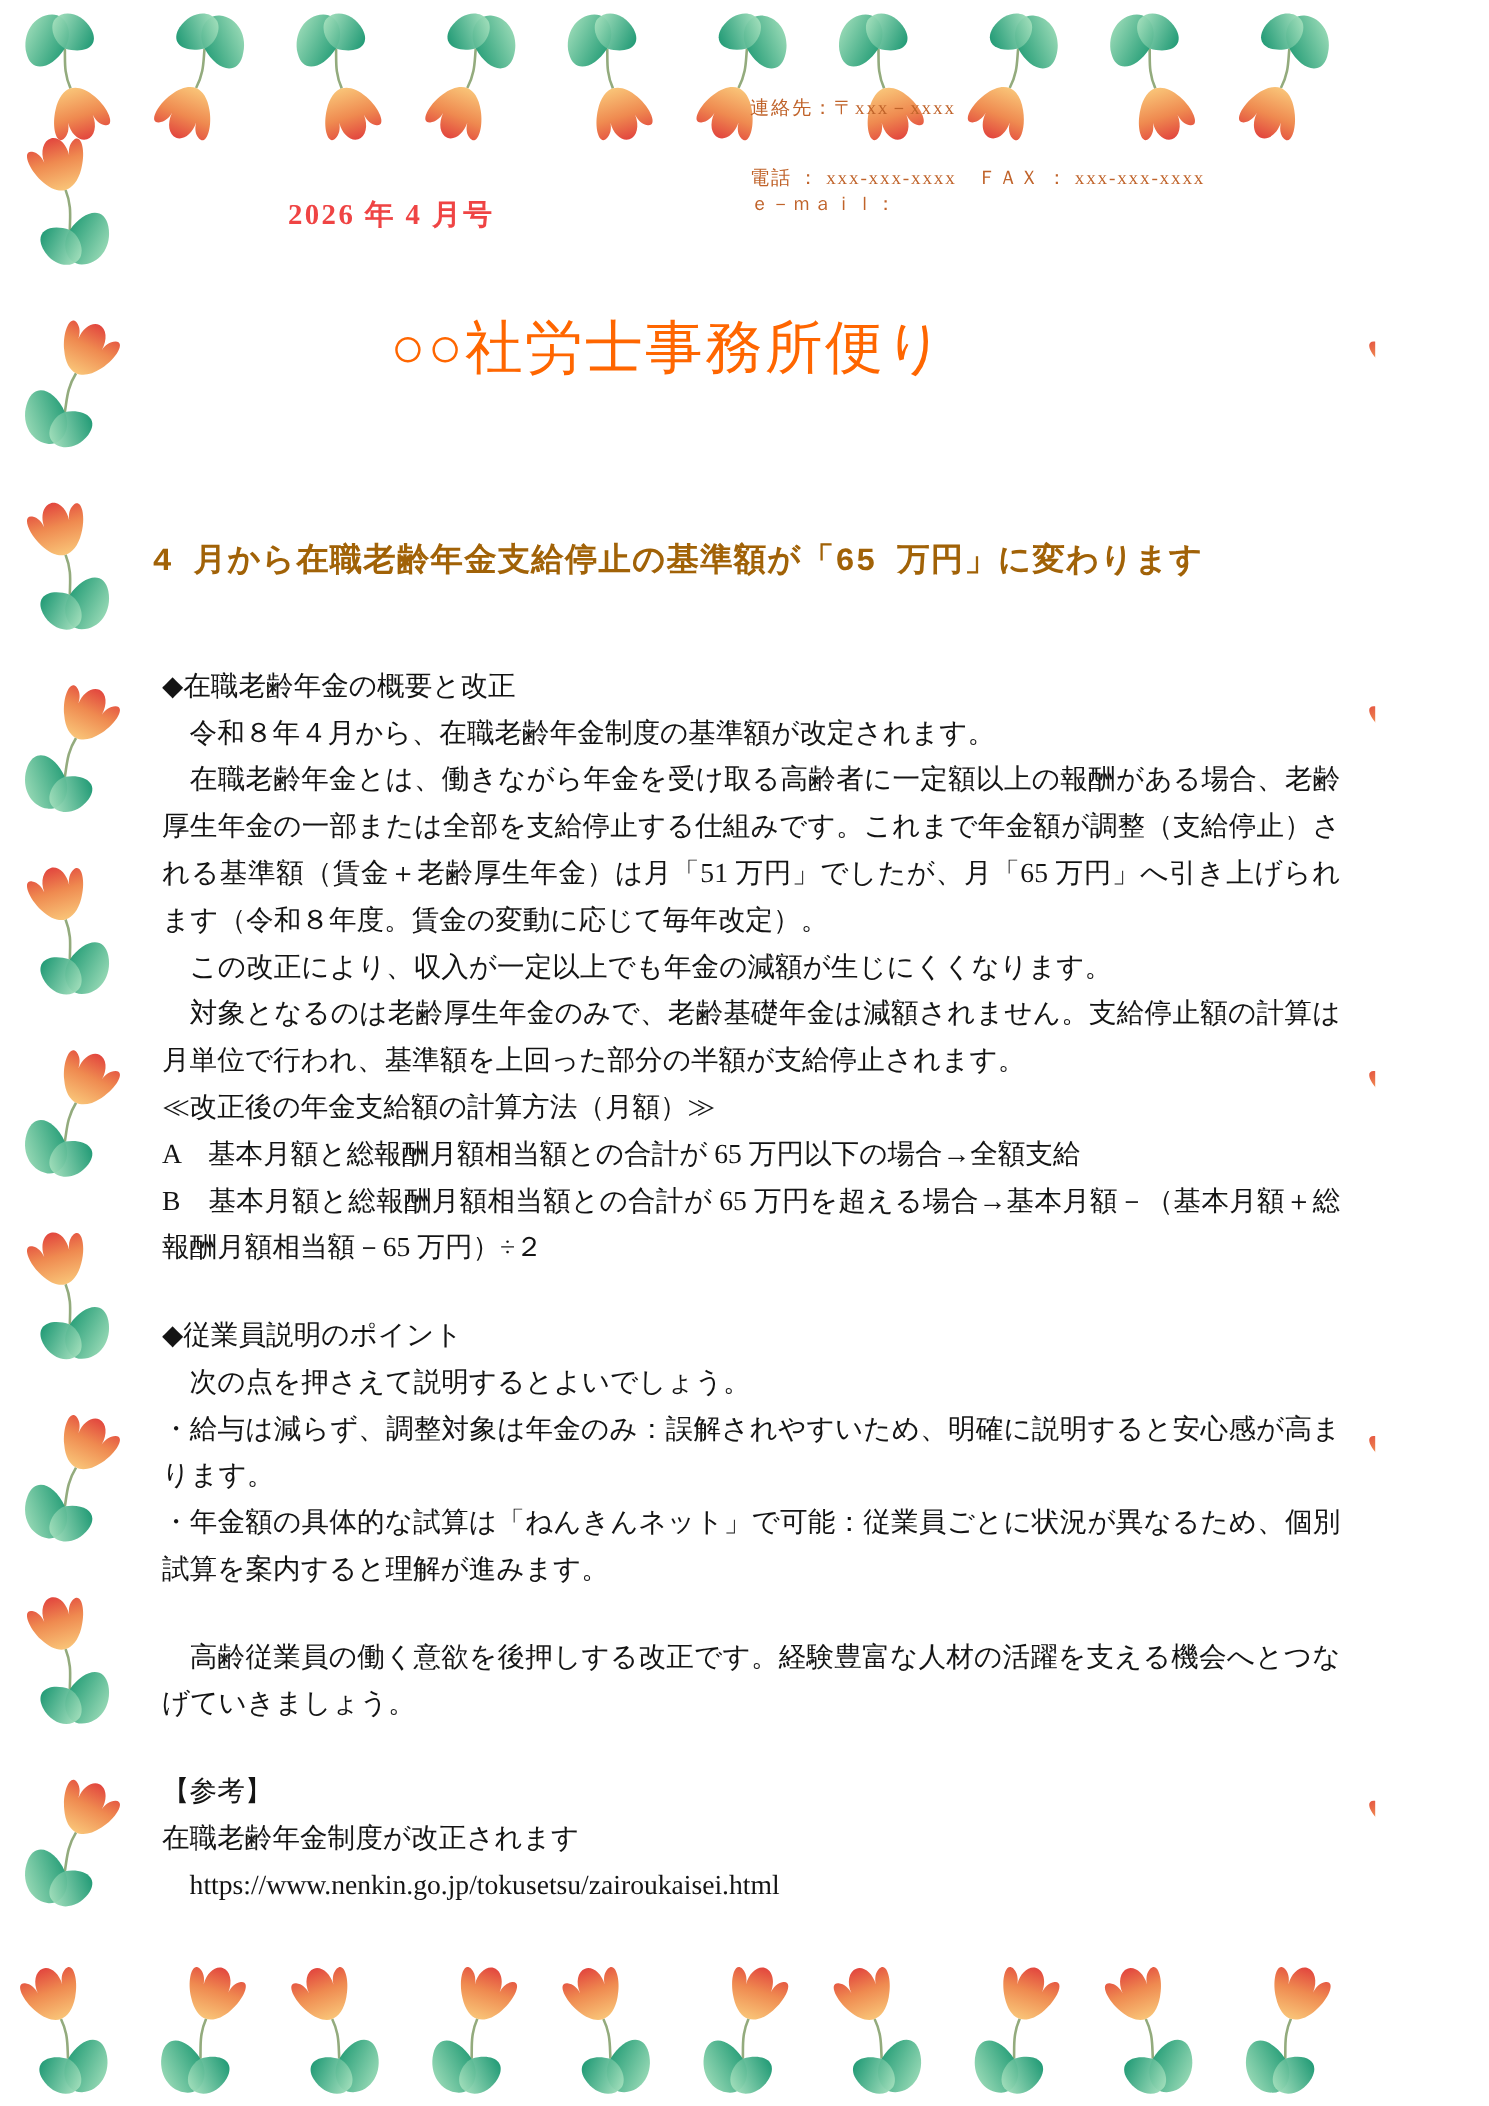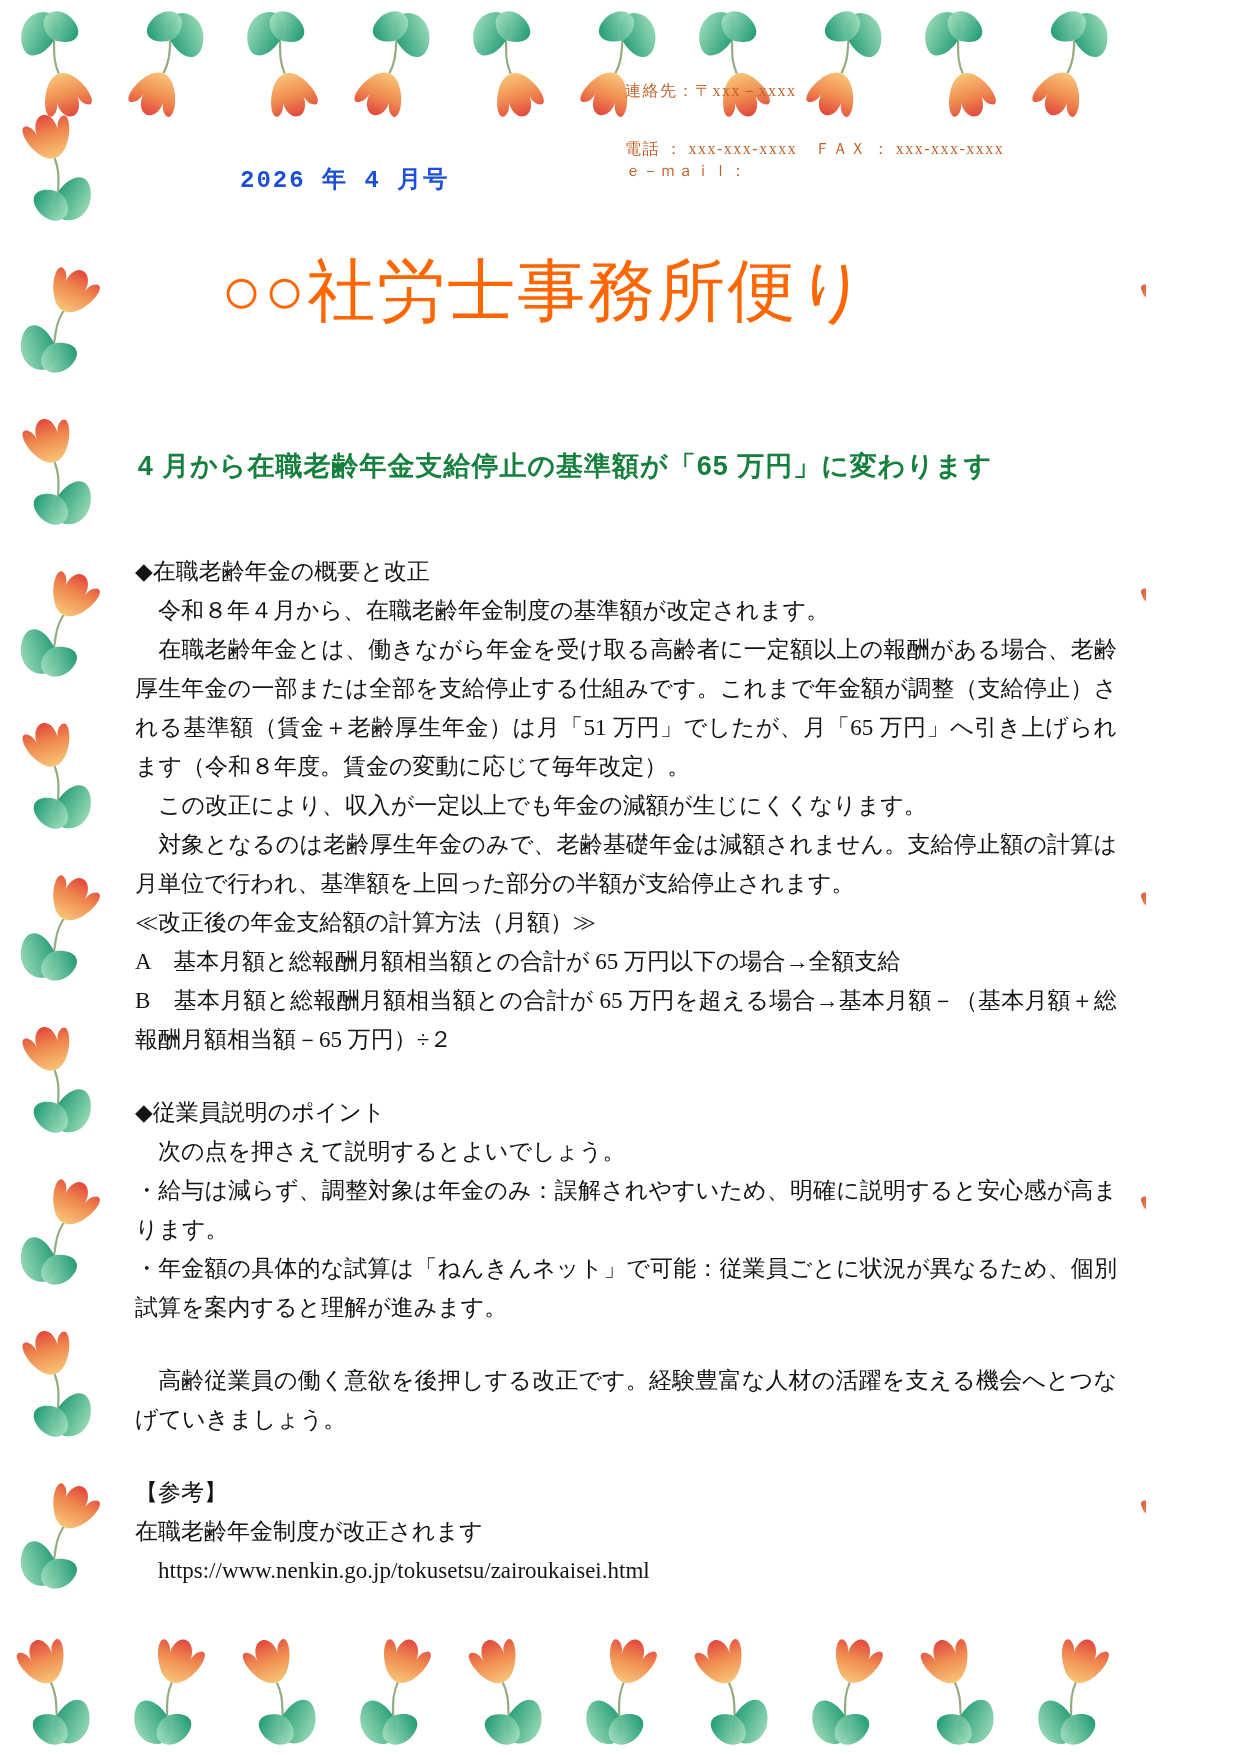--- a/index.html
+++ b/index.html
@@ -23,49 +23,49 @@
     width:470px;
     color:#c0632a;
     font-size:16px;
     letter-spacing:1.5px;
     line-height:22px;
   }
   .contact .line2{margin-top:36px;}
   .issue-date{
     position:absolute;
     left:240px;top:163px;
-    color:#1d4ed8;
-    font-family:Liberation Mono, monospace;
+    color:#ef4444;
+    font-family:Liberation Serif, serif;
     font-weight:bold;
     font-size:24px;
     letter-spacing:2px;
   }
   .title{
     position:absolute;
     left:55px;top:246px;
     width:980px;
-    margin:0;
+    margin:12px;
     text-align:center;
     color:#ff6600;
-    font-size:68px;
+    font-size:48px;
     font-weight:400;
     letter-spacing:2px;
     font-family:"Liberation Serif","DejaVu Serif",serif;
   }
   .headline{
     position:absolute;
     left:75px;top:448px;
     width:980px;
     margin:0;
     text-align:center;
-    color:#15803d;
+    color:#a16207;
     font-size:27px;
     font-weight:bold;
     letter-spacing:1px;
-    font-family:Liberation Sans, sans-serif;
+    font-family:Liberation Mono, monospace;
   }
   .body-text{
     position:absolute;
     left:135px;top:552px;
     width:982px;
     color:#141414;
     font-size:23px;
     line-height:39px;
     text-align:justify;
   }

